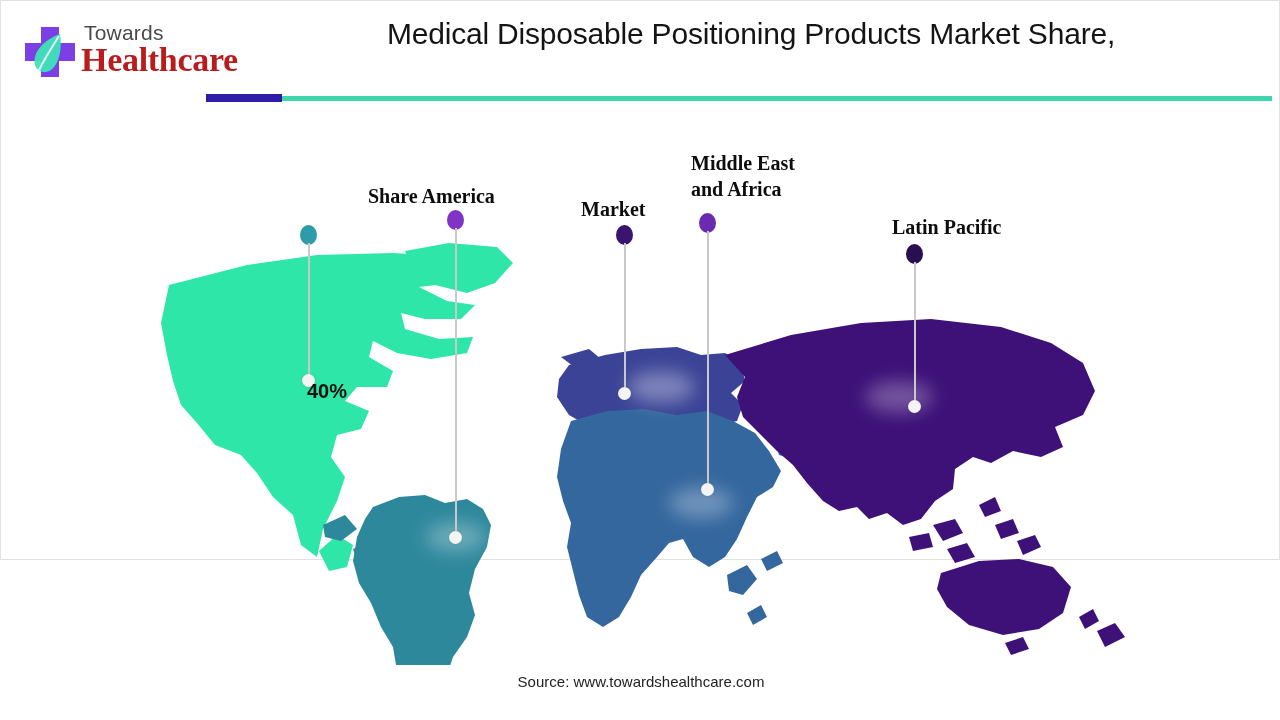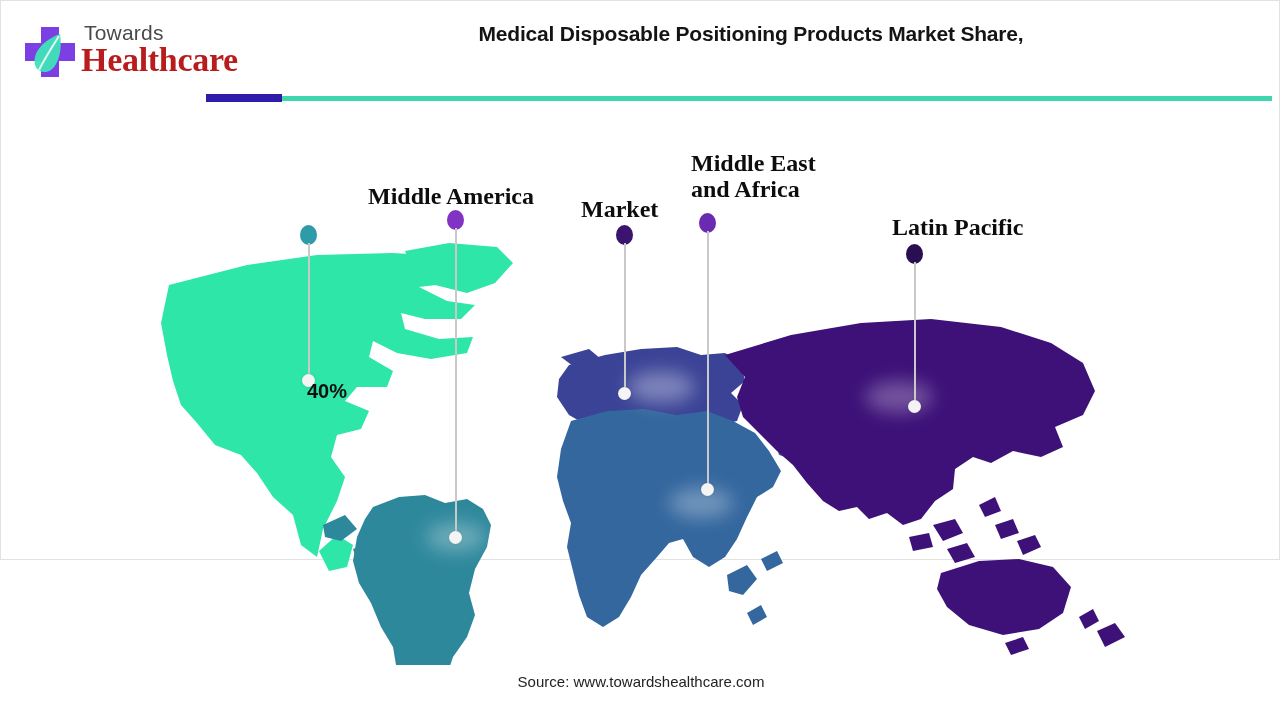--- a/index.html
+++ b/index.html
@@ -31,21 +31,21 @@
     font-size:34px;font-weight:bold;color:#b91c1c;
     font-family:"Liberation Serif", serif;letter-spacing:-.3px;
   }
 
   #title-block{
     position:absolute;left:300px;top:16px;width:900px;
     text-align:center;
   }
   .title-line{
     font-family:"Liberation Sans", sans-serif;
-    font-weight:bold;font-size:21px;color:#141414;
+    font-weight:normal;font-size:30px;color:#141414;
     line-height:34px;letter-spacing:-.2px;
   }
 
   #accent-bar{position:absolute;left:0;top:93px;width:1280px;height:8px;}
   #accent-dark{position:absolute;left:205px;top:0;width:76px;height:8px;background:#2E1CA8;}
   #accent-mint{position:absolute;left:205px;top:2px;width:1066px;height:5px;background:#3FD6AE;}
 
   
   #map-wrap{position:absolute;left:0;top:104px;width:1280px;height:560px;}
   #map-svg{position:absolute;left:0;top:0;width:1280px;height:560px;}
@@ -60,21 +60,21 @@
     position:absolute;left:7.5px;top:18px;width:2px;background:#c9c9c9;
   }
   .marker .enddot{
     position:absolute;left:2px;width:13px;height:13px;border-radius:50%;
     background:#f4f4f4;box-shadow:0 0 3px rgba(0,0,0,.12);
   }
   .region-label{
     position:absolute;
     font-family:"Liberation Serif", serif;
     font-weight:bold;color:#0d0d0d;
-    font-size:24px;line-height:26px;
+    font-size:20px;line-height:26px;
     white-space:nowrap;
   }
   .value-label{
     position:absolute;
     font-family:"Liberation Sans", sans-serif;
     font-weight:bold;font-size:20px;color:#111111;
     white-space:nowrap;
   }
   .value-blur{
     position:absolute;
@@ -237,21 +237,21 @@
       <div class="enddot" style="top:270px;"></div>
     </div>
 
     <div class="marker" style="left:905px;top:139px;">
       <div class="pin" style="background:#2A0E52;"></div>
       <div class="stem" style="height:138px;"></div>
       <div class="enddot" style="top:156px;"></div>
     </div>
 
 
-    <div class="region-label" style="left:367px;top:78px;">Middle America</div>
+    <div class="region-label" style="left:367px;top:78px;">Share America</div>
 
     <div class="region-label" style="left:580px;top:91px;">Market</div>
 
     <div style="position:absolute;left:690px;top:45px;">
       <div class="region-label" style="position:static;">Middle East</div>
       <div class="region-label" style="position:static;">and Africa</div>
     </div>
 
     <div class="region-label" style="left:891px;top:109px;">Latin Pacific</div>
 

